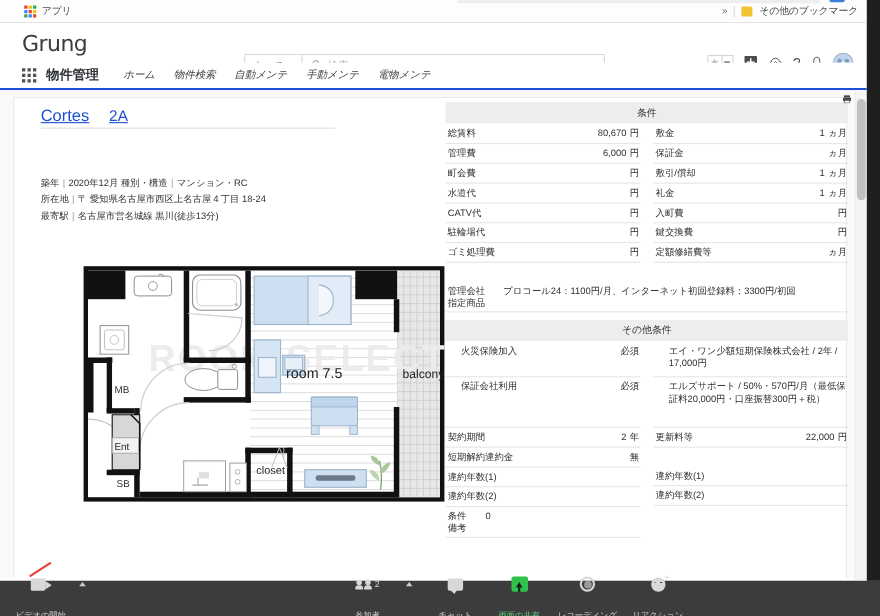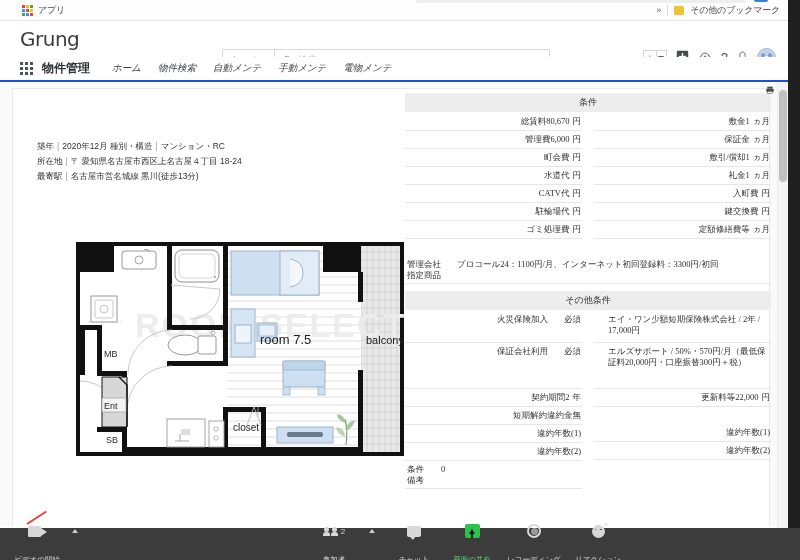--- a/index.html
+++ b/index.html
@@ -105,22 +105,22 @@
 
   
   .right-col { position: absolute; left: 392px; top: 4px; width: 366px; }
   .sec-head {
     background: #ededed; color: #303030; font-size: 9px; text-align: center;
     padding: 3px 0; margin-bottom: 1px;
   }
   .grid2 { display: flex; gap: 12px; }
   .col { flex: 1; }
   .row {
-    display: flex; align-items: flex-start; justify-content: flex-end;
-    border-bottom: 1px solid #e6e6e6; padding: 2.5px 1px 2.5px 2px; min-height: 17px; font-family: Liberation Serif, serif;
+    display: flex; align-items: flex-start; justify-content: space-between;
+    border-bottom: 1px solid #e6e6e6; padding: 2.5px 1px 2.5px 2px; min-height: 17px;
   }
   .row .k { font-size: 8.5px; color: #2e2e2e; white-space: nowrap; }
   .row .v { font-size: 8.5px; color: #2e2e2e; text-align: right; white-space: nowrap; }
   .row .v .unit { color: #2e2e2e; padding-left: 3px; }
   .row.wide { display: block; }
   .row.wide .k { display: inline-block; width: 46px; vertical-align: top; line-height: 11px; }
   .row.wide .bodytext { display: inline-block; width: calc(100% - 52px); font-size: 8.5px; color: #2e2e2e; line-height: 11.5px; vertical-align: top; }
   .row.tall { align-items: flex-start; padding-left: 14px; }
   .row .k2 { font-size: 8.5px; color: #2e2e2e; width: 58px; }
   .row .req { font-size: 8.5px; color: #2e2e2e; width: 26px; text-align: right; }
@@ -275,20 +275,24 @@
         <span class="nav-item">自動メンテ</span>
         <span class="nav-item">手動メンテ</span>
         <span class="nav-item">電物メンテ</span>
       </span>
     </div>
 
     <div class="page">
       <div class="card">
 
         <div class="left-col">
+          <div class="titles">
+            <span class="bname">Cortes</span>
+            <span class="rname">2A</span>
+          </div>
           <div class="meta">
             <div>
               <span class="lbl">築年</span><span class="sep">|</span><span>2020年12月</span>
               <span class="lbl">種別・構造</span><span class="sep">|</span><span>マンション・RC</span>
             </div>
             <div>
               <span class="lbl">所在地</span><span class="sep">|</span><span>〒 愛知県名古屋市西区上名古屋４丁目 18-24</span>
             </div>
             <div>
               <span class="lbl">最寄駅</span><span class="sep">|</span><span>名古屋市営名城線 黒川(徒歩13分)</span>

